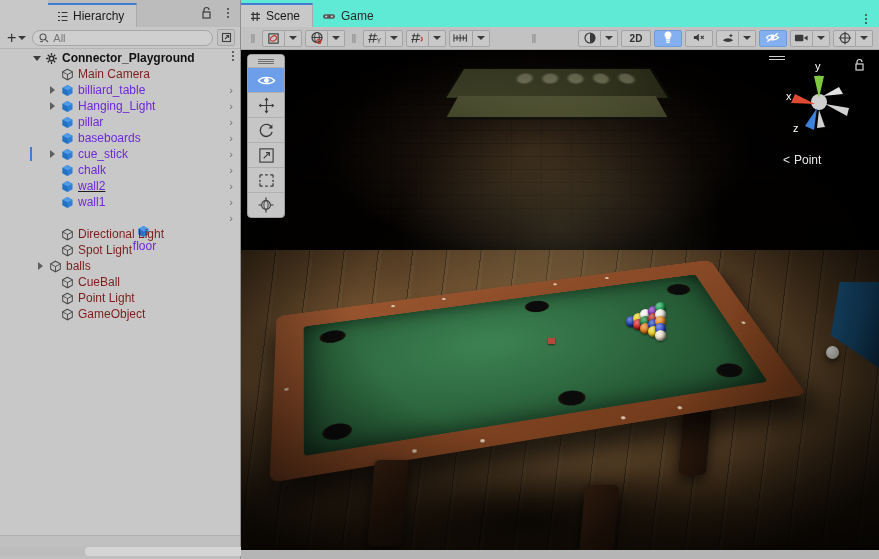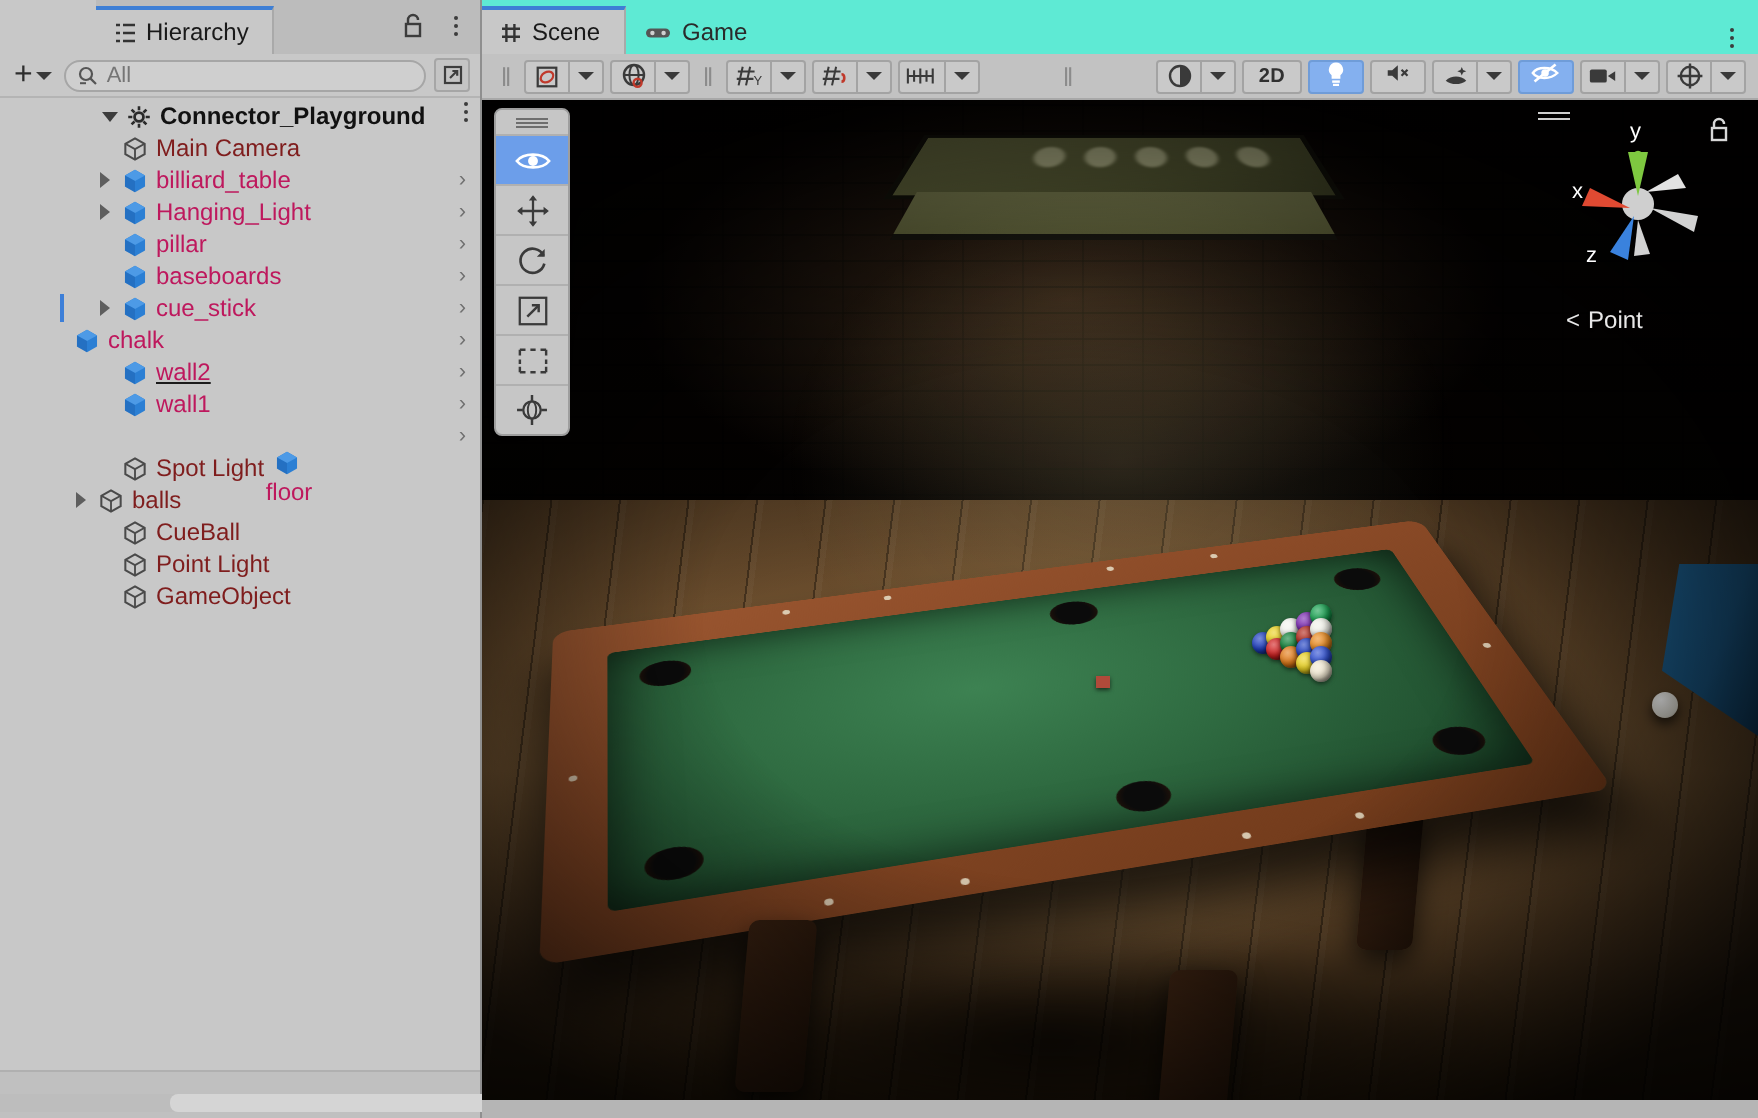--- a/index.html
+++ b/index.html
@@ -114,21 +114,21 @@
     border-left: 5px solid #5e5e5e;
   }
   .twisty .tri-down {
     width: 0; height: 0;
     border-left: 4px solid transparent; border-right: 4px solid transparent;
     border-top: 5px solid #3c3c3c;
   }
   .go-icon { flex: 0 0 16px; display: inline-flex; align-items: center; justify-content: center; }
   .row-label { font-size: 12px; padding-left: 3px; line-height: 14px; }
   .row-label.plain { color: #7f1d1d; }
-  .row-label.prefab { color: #be185d; }
+  .row-label.prefab { color: #6d28d9; }
   .row-label.root { color: #111; font-weight: bold; }
   .row-chevron {
     position: absolute; right: 7px; top: 0; height: 16px;
     display: flex; align-items: center; color: #707070; font-size: 11px;
   }
   .row-kebab { position: absolute; right: 6px; top: 1px; }
   .hier-bottom {
     height: 24px; background: #c0c0c0; border-top: 1px solid #b0b0b0;
     position: relative;
   }
@@ -417,21 +417,21 @@
         <svg width="11" height="11" viewBox="0 0 11 11">
             <rect x="1.5" y="1.5" width="8" height="8" fill="none" stroke="#3d3d3d" stroke-width="1.1"></rect>
             <path d="M7.5 3.5 4 7" stroke="#3d3d3d" stroke-width="1.1"></path>
             <path d="M5.2 3.5h2.4v2.4" fill="none" stroke="#3d3d3d" stroke-width="1.1"></path>
           </svg>
       </div>
     </div>
 
     <div class="hier-tree">
 
-      <div class="row" style="padding-left:48px">
+      <div class="row" style="padding-left:30px">
         <span class="twisty">
             <span class="tri-down"></span>
           </span>
         <span class="go-icon">
           <svg width="13" height="13" viewBox="0 0 14 14">
             <circle cx="7" cy="7" r="2.4" fill="none" stroke="#2a2a2a" stroke-width="1.5"></circle>
             <path d="M7 1.2v2.2M7 10.6v2.2M1.2 7h2.2M10.6 7h2.2M3 3l1.6 1.6M9.4 9.4 11 11M11 3 9.4 4.6M4.6 9.4 3 11" stroke="#2a2a2a" stroke-width="1.4"></path>
           </svg>
         </span>
         <span class="row-label root">Connector_Playground</span>
@@ -515,21 +515,21 @@
             <span class="go-icon">
               <svg width="13" height="13" viewBox="0 0 14 14">
                 <path d="M7 1 12.4 4v6L7 13 1.6 10V4z" fill="#2b7fd4"></path>
                 <path d="M7 1 12.4 4 7 7 1.6 4z" fill="#4d9ae6"></path>
                 <path d="M7 7v6L1.6 10V4z" fill="#2069b8" opacity=".65"></path>
               </svg>
             </span>
             <span class="row-label prefab">cue_stick</span>
             <span class="row-chevron">›</span>
           </div>
-          <div class="row" style="padding-left: 22px;">
+          <div class="row" style="padding-left: 46px;">
             <span class="twisty"></span>
             <span class="go-icon">
               <svg width="13" height="13" viewBox="0 0 14 14">
                 <path d="M7 1 12.4 4v6L7 13 1.6 10V4z" fill="#2b7fd4"></path>
                 <path d="M7 1 12.4 4 7 7 1.6 4z" fill="#4d9ae6"></path>
                 <path d="M7 7v6L1.6 10V4z" fill="#2069b8" opacity=".65"></path>
               </svg>
             </span>
             <span class="row-label prefab">chalk</span>
             <span class="row-chevron">›</span>
@@ -562,20 +562,30 @@
             <span class="twisty"></span>
             <span class="go-icon">
               <svg width="13" height="13" viewBox="0 0 14 14">
                 <path d="M7 1 12.4 4v6L7 13 1.6 10V4z" fill="#2b7fd4"></path>
                 <path d="M7 1 12.4 4 7 7 1.6 4z" fill="#4d9ae6"></path>
                 <path d="M7 7v6L1.6 10V4z" fill="#2069b8" opacity=".65"></path>
               </svg>
             </span>
             <span class="row-label prefab">floor</span>
             <span class="row-chevron">›</span>
+          </div>
+          <div class="row" style="padding-left: 46px;">
+            <span class="twisty"></span>
+            <span class="go-icon">
+              <svg width="13" height="13" viewBox="0 0 14 14">
+                <path d="M7 1.3 12.2 4.2v5.6L7 12.7 1.8 9.8V4.2z" fill="none" stroke="#4a4a4a" stroke-width="1.1"></path>
+                <path d="M1.8 4.2 7 7.1l5.2-2.9M7 7.1v5.6" fill="none" stroke="#4a4a4a" stroke-width="1"></path>
+              </svg>
+            </span>
+            <span class="row-label plain">Directional Light</span>
           </div>
           <div class="row" style="padding-left: 46px;">
             <span class="twisty"></span>
             <span class="go-icon">
               <svg width="13" height="13" viewBox="0 0 14 14">
                 <path d="M7 1.3 12.2 4.2v5.6L7 12.7 1.8 9.8V4.2z" fill="none" stroke="#4a4a4a" stroke-width="1.1"></path>
                 <path d="M1.8 4.2 7 7.1l5.2-2.9M7 7.1v5.6" fill="none" stroke="#4a4a4a" stroke-width="1"></path>
               </svg>
             </span>
             <span class="row-label plain">Spot Light</span>

